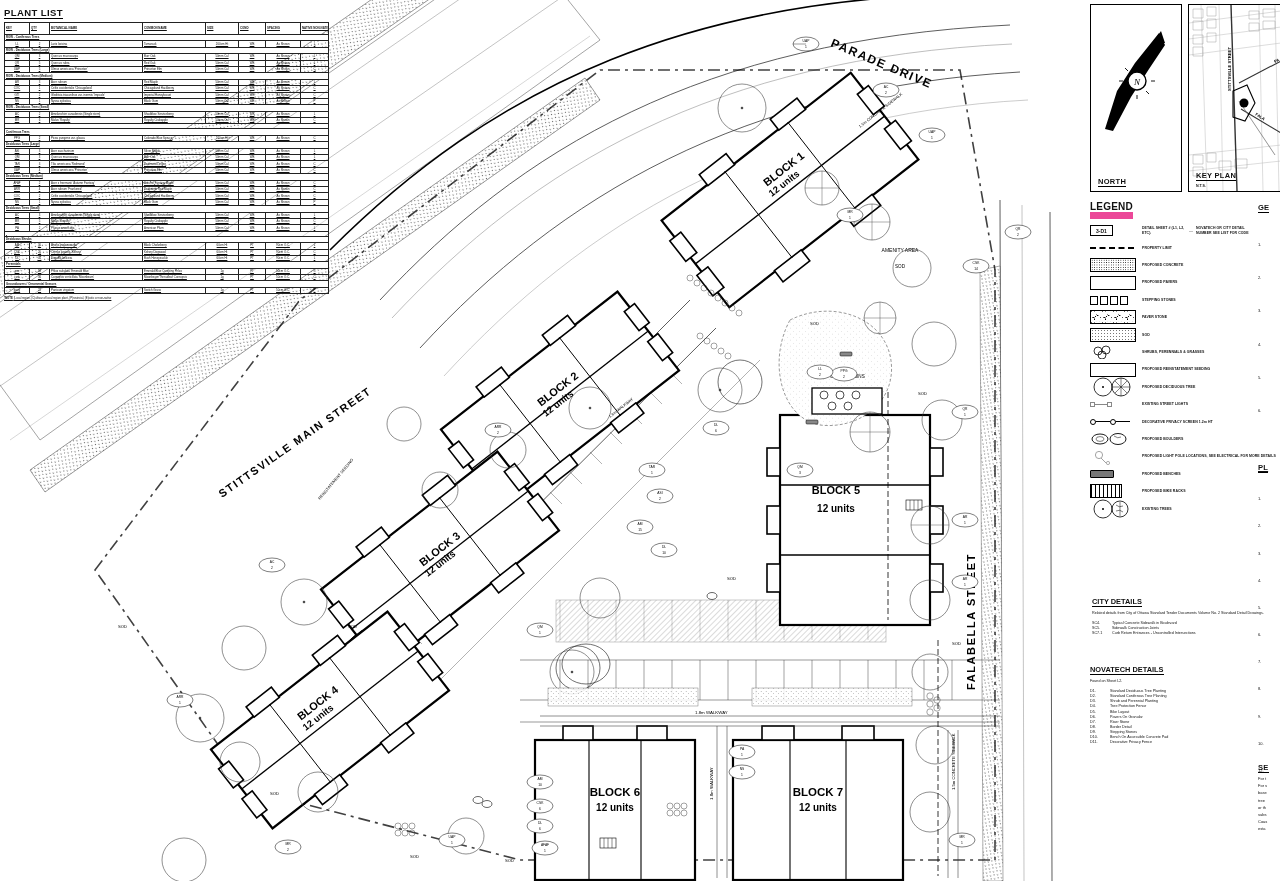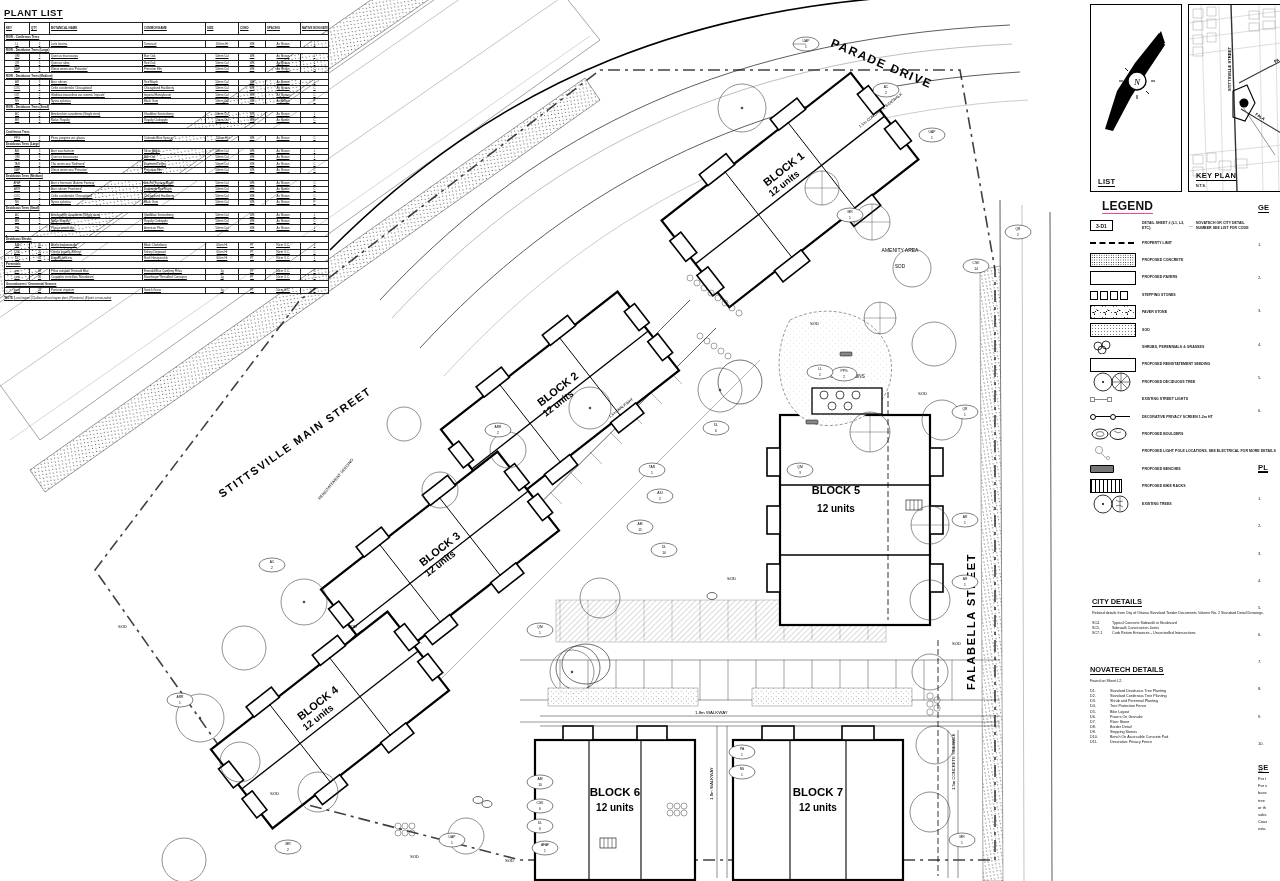--- a/index.html
+++ b/index.html
@@ -40,22 +40,22 @@
   .box-sub{position:absolute;bottom:-1px;left:7px;font-size:3.6px;font-weight:bold;}
 
   
   .n-arrow{position:absolute;left:0;top:0;width:100%;height:100%;}
 
   
   .kp{position:absolute;inset:0;}
 
   
   #legend{position:absolute;left:5px;top:196px;width:190px;}
-  .sec-title{font-size:12px;font-weight:bold;letter-spacing:.2px;
-     border-bottom:1px solid #ec4899;display:inline-block;padding-bottom:0;margin:0 0 5px 12px;}
+  .sec-title{font-size:10px;font-weight:bold;letter-spacing:.2px;
+     border-bottom:7px solid #ec4899;display:inline-block;padding-bottom:0;margin:0 0 5px 0;}
   .leg-row{display:flex;align-items:center;margin-bottom:4.4px;min-height:12px;}
   .leg-sym{width:52px;flex:0 0 52px;display:flex;align-items:center;justify-content:flex-start;
      height:13px;position:relative;}
   .leg-txt{font-size:3.5px;font-weight:bold;line-height:1.28;letter-spacing:.05px;}
   .swatch{width:44px;height:12px;border:.6px solid #000;position:relative;overflow:hidden;}
   .sw-concrete{background-image:radial-gradient(circle,#000 .35px,transparent .4px);
      background-size:2.4px 2.4px;}
   .sw-sod{background:#fff;background-image:radial-gradient(circle,#777 .2px,transparent .25px);
      background-size:3px 3px;}
   .sw-seed{background-image:radial-gradient(circle,#555 .3px,transparent .35px);
@@ -1083,21 +1083,21 @@
           <line x1="46" y1="62" x2="46" y2="58"></line>
             <line x1="46" y1="90" x2="46" y2="94"></line>
           <line x1="32" y1="76" x2="28" y2="76"></line>
             <line x1="60" y1="76" x2="64" y2="76"></line>
           <line x1="37" y1="66" x2="34" y2="63"></line>
             <line x1="55" y1="86" x2="58" y2="89"></line>
           <line x1="55" y1="66" x2="58" y2="63"></line>
             <line x1="37" y1="86" x2="34" y2="89"></line>
         </g>
       </svg>
-      <div class="box-cap">LIST</div>
+      <div class="box-cap">NORTH</div>
     </div>
 
     <div class="panel-box" id="keyplan-box">
       <svg class="kp" viewBox="0 0 92 186">
         <rect width="92" height="186" fill="#fff"></rect>
         <g stroke="#bbb" stroke-width="0.5" fill="none">
           <path d="M0,18 L92,6 M0,34 L92,22 M0,50 L92,38 M0,150 L92,140 M0,166 L92,156"></path>
           <path d="M12,0 L18,186 M30,0 L34,186 M70,0 L74,186 M86,0 L90,186"></path>
         </g>
         <g stroke="#999" stroke-width="0.45" fill="none">

